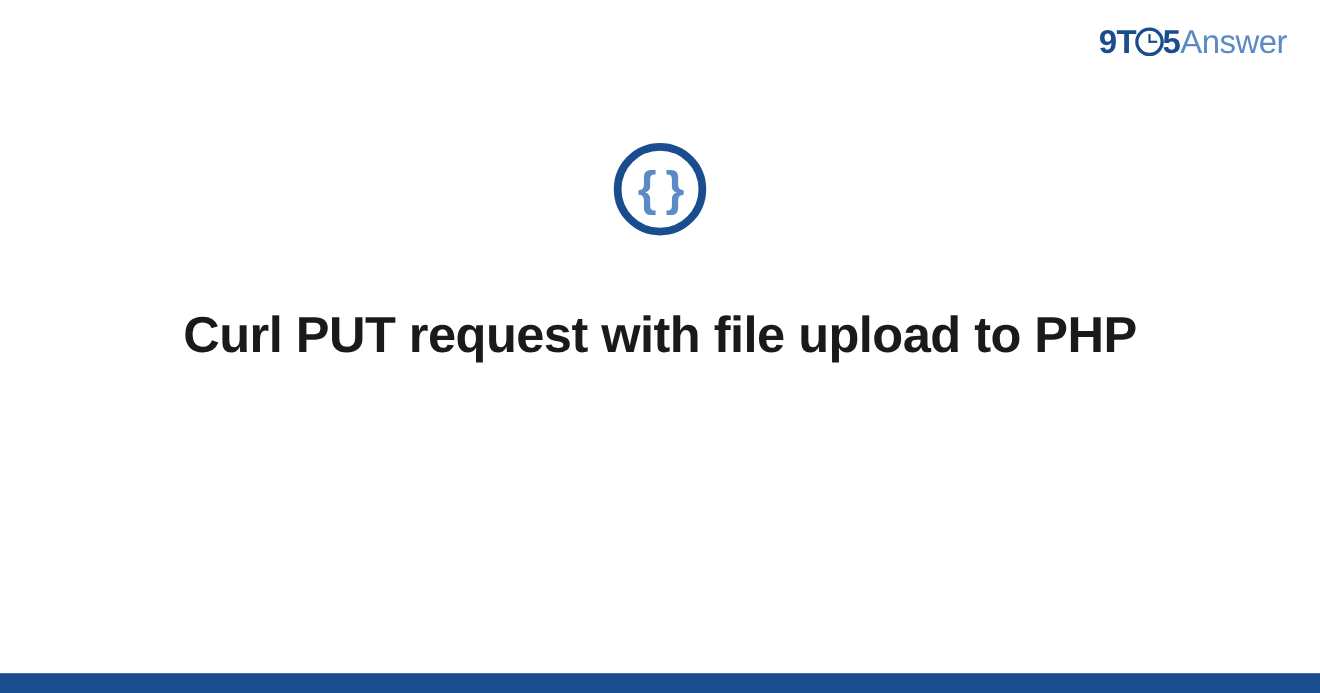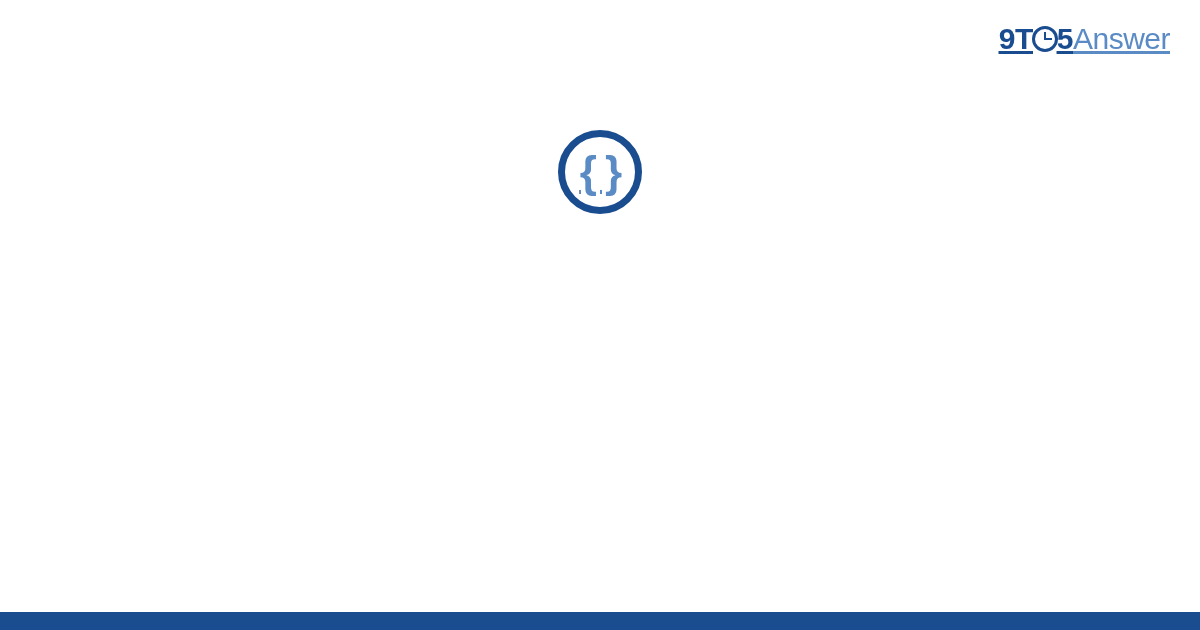--- a/index.html
+++ b/index.html
@@ -1,19 +1,18 @@
 <!DOCTYPE html>
 <html><head>
   <meta charset="utf-8">
   <style>
     * {
       margin: 0;
       padding: 0;
       box-sizing: border-box;
-      text-decoration: underline;
     }
     body {
       width: 1200px;
       height: 630px;
       background: #ffffff;
       font-family: Arial, Helvetica, sans-serif;
       position: relative;
       overflow: hidden;
     }
     .logo-top {
@@ -113,15 +112,16 @@
 <body>
 
 <div class="logo-top">
   <span class="logo-9t">9T</span><span class="logo-clock"></span><span class="logo-5">5</span><span class="logo-answer">Answer</span>
 </div>
 
 <div class="center-content">
   <div class="category-icon">
     <span class="braces">{ }</span>
   </div>
+  <h1 class="title">Curl PUT request with file upload to PHP</h1>
 </div>
 
 <div class="bottom-bar"></div>
 
 </body></html>

